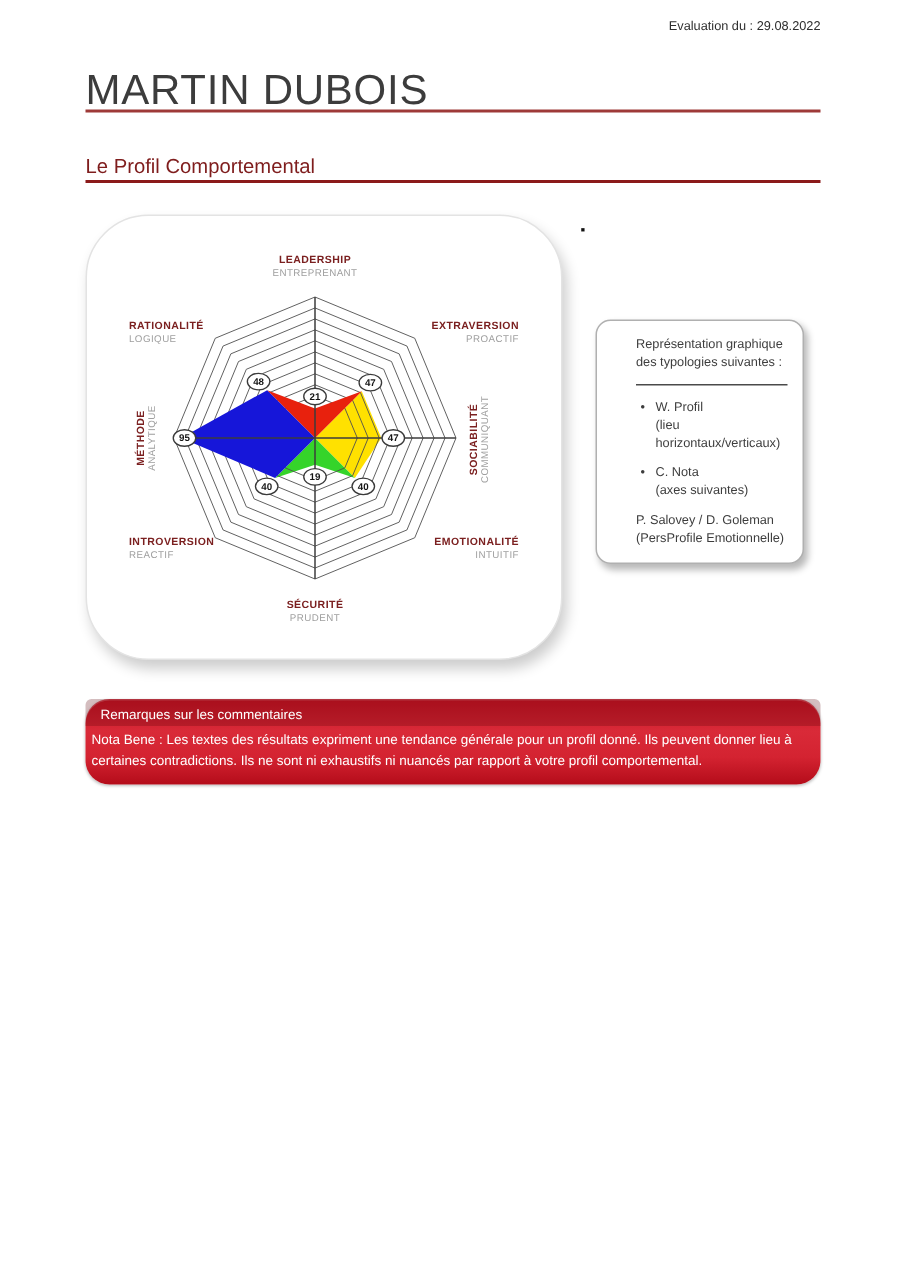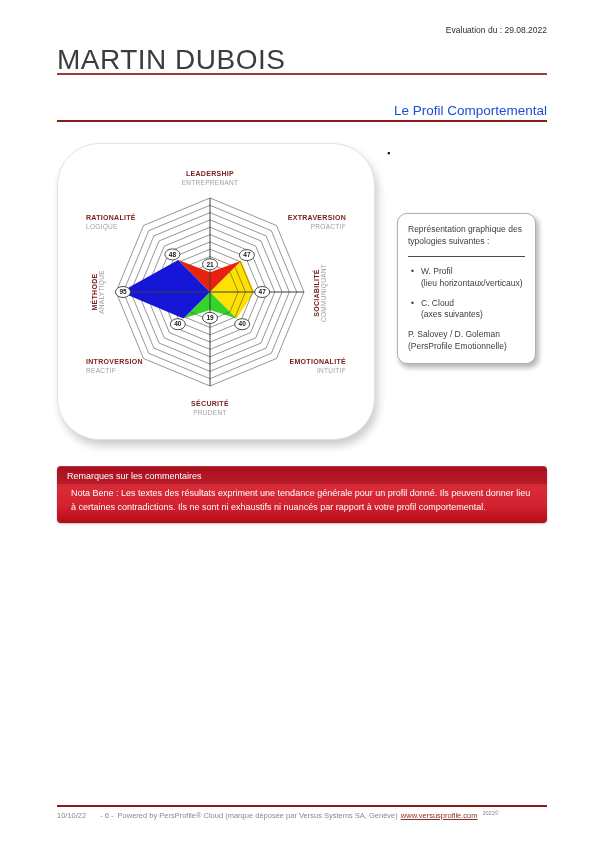--- a/index.html
+++ b/index.html
@@ -1,27 +1,27 @@
 <!DOCTYPE html>
 <html><head>
 <meta charset="utf-8">
 <style>
   html,body{margin:0;padding:0;background:#fff;}
   .page{position:relative;width:600px;height:849px;background:#ffffff;overflow:hidden;
         font-family:"Liberation Sans",sans-serif;color:#3d3d3d;}
 
   
-  .eval-date{position:absolute;top:25px;left:57px;width:490px;text-align:right;
+  .eval-date{position:absolute;top:12px;left:57px;width:490px;text-align:right;
              font-size:8.5px;color:#2e2e2e;}
   .person-name{position:absolute;top:44px;left:57px;width:490px;font-size:28px;
                letter-spacing:.5px;color:#3c3c3c;}
   .name-rule{position:absolute;top:73px;left:57px;width:490px;height:0;
              border-top:2px solid #9e3a38;}
 
-  .section-title{position:absolute;top:103px;left:57px;width:490px;font-size:13.5px;color:#1d4ed8;text-align:right;}
+  .section-title{position:absolute;top:103px;left:57px;width:490px;font-size:13.5px;color:#7f1d1d;}
   .section-rule{position:absolute;top:120px;left:57px;width:490px;height:0;
                 border-top:2px solid #8b1a1a;}
 
   
   .chart-card{position:absolute;left:57px;top:143px;width:316px;height:295px;background:#fff;
               border:1px solid #e3e3e3;border-radius:42px;
               box-shadow:3px 6px 9px rgba(0,0,0,.20);}
   .chart-svg{position:absolute;left:0;top:0;}
 
   .axis-label{position:absolute;line-height:1.25;}
@@ -32,34 +32,34 @@
   .al-right{text-align:right;}
   .axis-label-v{position:absolute;display:block;text-align:center;transform:rotate(-90deg);}
   .axis-label-v .al-main,.axis-label-v .al-sub{display:block;}
 
   .square-bullet{position:absolute;left:387px;top:148px;font-size:9px;color:#111;}
 
   
   .typ-box{position:absolute;left:397px;top:213px;width:139px;box-sizing:border-box;
            background:#fff;border:1px solid #b0b0b0;border-radius:10px;
            box-shadow:2.5px 3.5px 5px rgba(0,0,0,.28);
-           padding:10px 8px 10px 10px;font-size:8.5px;color:#3d3d3d;line-height:1.4;}
+           padding:10px 8px 10px 26px;font-size:8.5px;color:#3d3d3d;line-height:1.4;}
   .typ-divider{border:none;border-top:1.5px solid #4a4a4a;margin:8px 2px 9px 0;}
   .typ-item{position:relative;padding-left:13px;margin-bottom:8px;}
   .typ-bullet{position:absolute;left:3px;top:0;}
   .typ-item.no-indent{padding-left:0;margin-bottom:0;}
 
   
   .notice{position:absolute;left:57px;top:466px;width:490px;box-sizing:border-box;
-          border-radius:4px;color:#fff;
+          border-radius:16px;color:#fff;
           background:linear-gradient(180deg,#c61424 0%,#d92a38 38%,#d42331 68%,#b40c1a 100%);
           box-shadow:inset 0 1px 0 rgba(255,255,255,.22),0 1px 2px rgba(0,0,0,.25);}
   .notice-title{font-size:9px;padding:5px 10px 3px;background:rgba(90,0,8,.26);
                 border-radius:4px 4px 0 0;}
-  .notice-body{font-size:9px;line-height:1.55;padding:3px 14px 8px;}
+  .notice-body{font-size:9px;line-height:1.55;padding:3px 4px 8px;}
 
   
   .footer{position:absolute;left:57px;top:805px;width:490px;border-top:2px solid #8b1a1a;
           padding-top:4px;font-size:7.5px;color:#8a8a8a;display:flex;align-items:baseline;
           white-space:nowrap;}
   .footer .f-date{margin-right:14px;}
   .footer .f-page{margin-right:4px;}
   .footer .f-powered{margin-right:3px;}
   .footer a{color:#8b2f2e;text-decoration:underline;cursor:pointer;}
   .footer .f-ref{font-size:5.5px;color:#808080;margin-left:5px;position:relative;top:-3px;}
@@ -159,35 +159,28 @@
   <div class="typ-box">
     <div class="typ-intro">Représentation graphique des typologies suivantes :</div>
     <hr class="typ-divider">
     <div class="typ-item">
       <span class="typ-bullet">•</span>
       <span>W. Profil</span><br>
       <span>(lieu horizontaux/verticaux)</span>
     </div>
     <div class="typ-item">
       <span class="typ-bullet">•</span>
-      <span>C. Cloud</span><br>
+      <span>C. Nota</span><br>
       <span>(axes suivantes)</span>
     </div>
     <div class="typ-item no-indent">
       <span>P. Salovey / D. Goleman</span><br>
       <span>(PersProfile Emotionnelle)</span>
     </div>
   </div>
 
   <div class="notice">
     <div class="notice-title">Remarques sur les commentaires</div>
     <div class="notice-body">Nota Bene : Les textes des résultats expriment une tendance générale pour un profil donné. Ils peuvent donner lieu à certaines contradictions. Ils ne sont ni exhaustifs ni nuancés par rapport à votre profil comportemental.</div>
   </div>
 
-  <div class="footer">
-    <span class="f-date">10/10/22</span>
-    <span class="f-page">- 6 -</span>
-    <span class="f-powered">Powered by PersProfile® Cloud (marque déposée par Versus Systems SA, Genève)</span>
-    <a>www.versusprofile.com</a>
-    <span class="f-ref">2022©</span>
-  </div>
 
 </div>
 
 </body></html>

